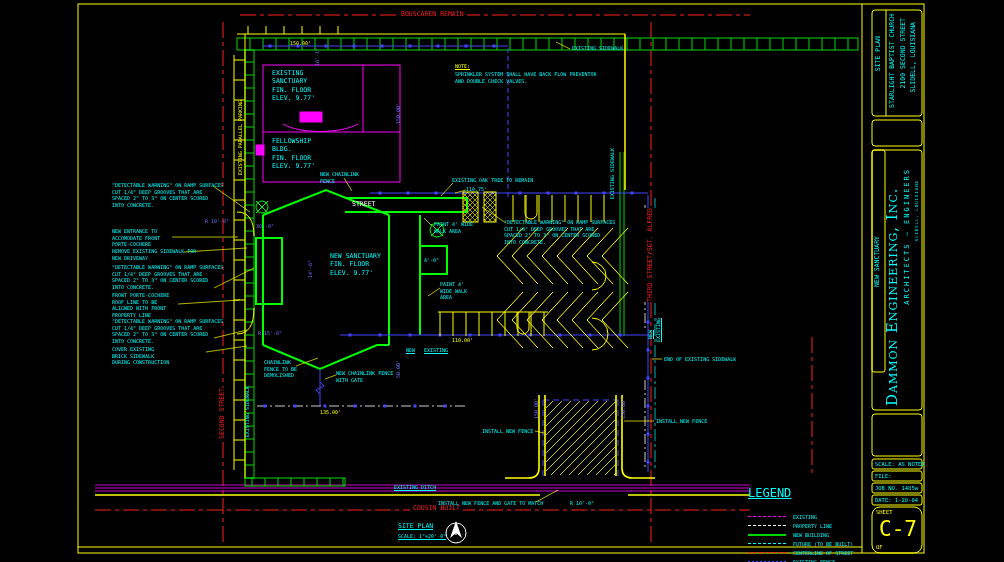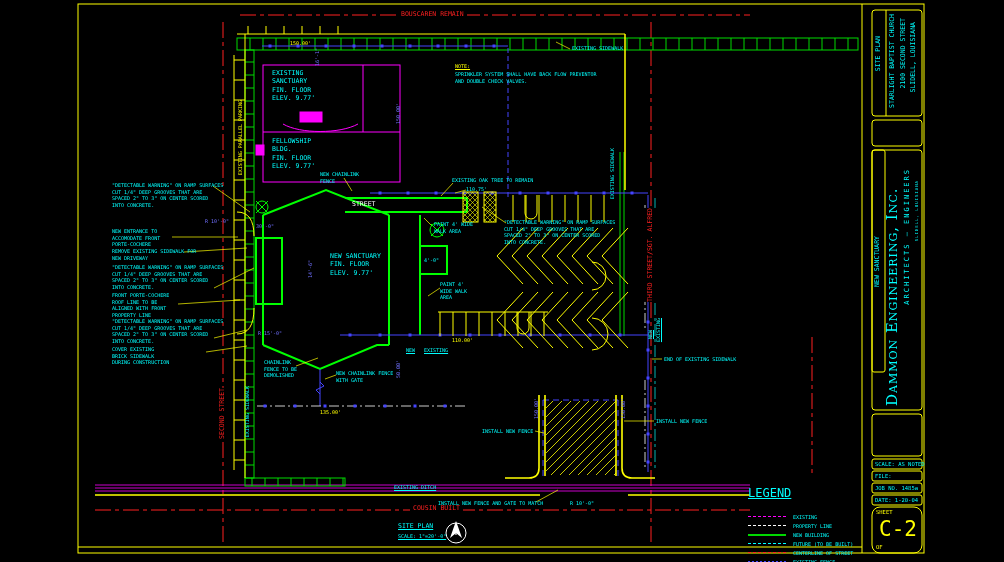--- a/index.html
+++ b/index.html
@@ -324,16 +324,16 @@
 <span class="lbl m cy v" style="left:909px;top:22px">SLIDELL, LOUISIANA</span>
 <span class="lbl m cy v" style="left:873px;top:236px">NEW SANCTUARY</span>
 <span class="lbl cy v serif" style="left:883px;top:152px;height:254px;font-size:15px;letter-spacing:1px">Dammon Engineering, Inc.</span>
 <span class="lbl cy v" style="left:903px;top:168px;font-size:7px;letter-spacing:2px">ARCHITECTS — ENGINEERS</span>
 <span class="lbl cy v" style="left:914px;top:180px;font-size:4px;letter-spacing:1px">SLIDELL, LOUISIANA</span>
 <span class="lbl cy" style="left:875px;top:461px;font-size:5.5px">SCALE: AS NOTED</span>
 <span class="lbl cy" style="left:875px;top:473px;font-size:5.5px">FILE:</span>
 <span class="lbl cy" style="left:875px;top:485px;font-size:5.5px">JOB NO. 1485a</span>
 <span class="lbl cy" style="left:875px;top:497px;font-size:5.5px">DATE: 1-20-04</span>
 <span class="lbl yl" style="left:876px;top:509px;font-size:5.5px">SHEET</span>
-<span class="lbl yl" style="left:879px;top:516px;font-size:21px">C-2</span>
+<span class="lbl yl" style="left:879px;top:516px;font-size:21px">C-7</span>
 <span class="lbl yl" style="left:876px;top:544px;font-size:5.5px">OF</span>
 
 </div>
 
 </body></html>

